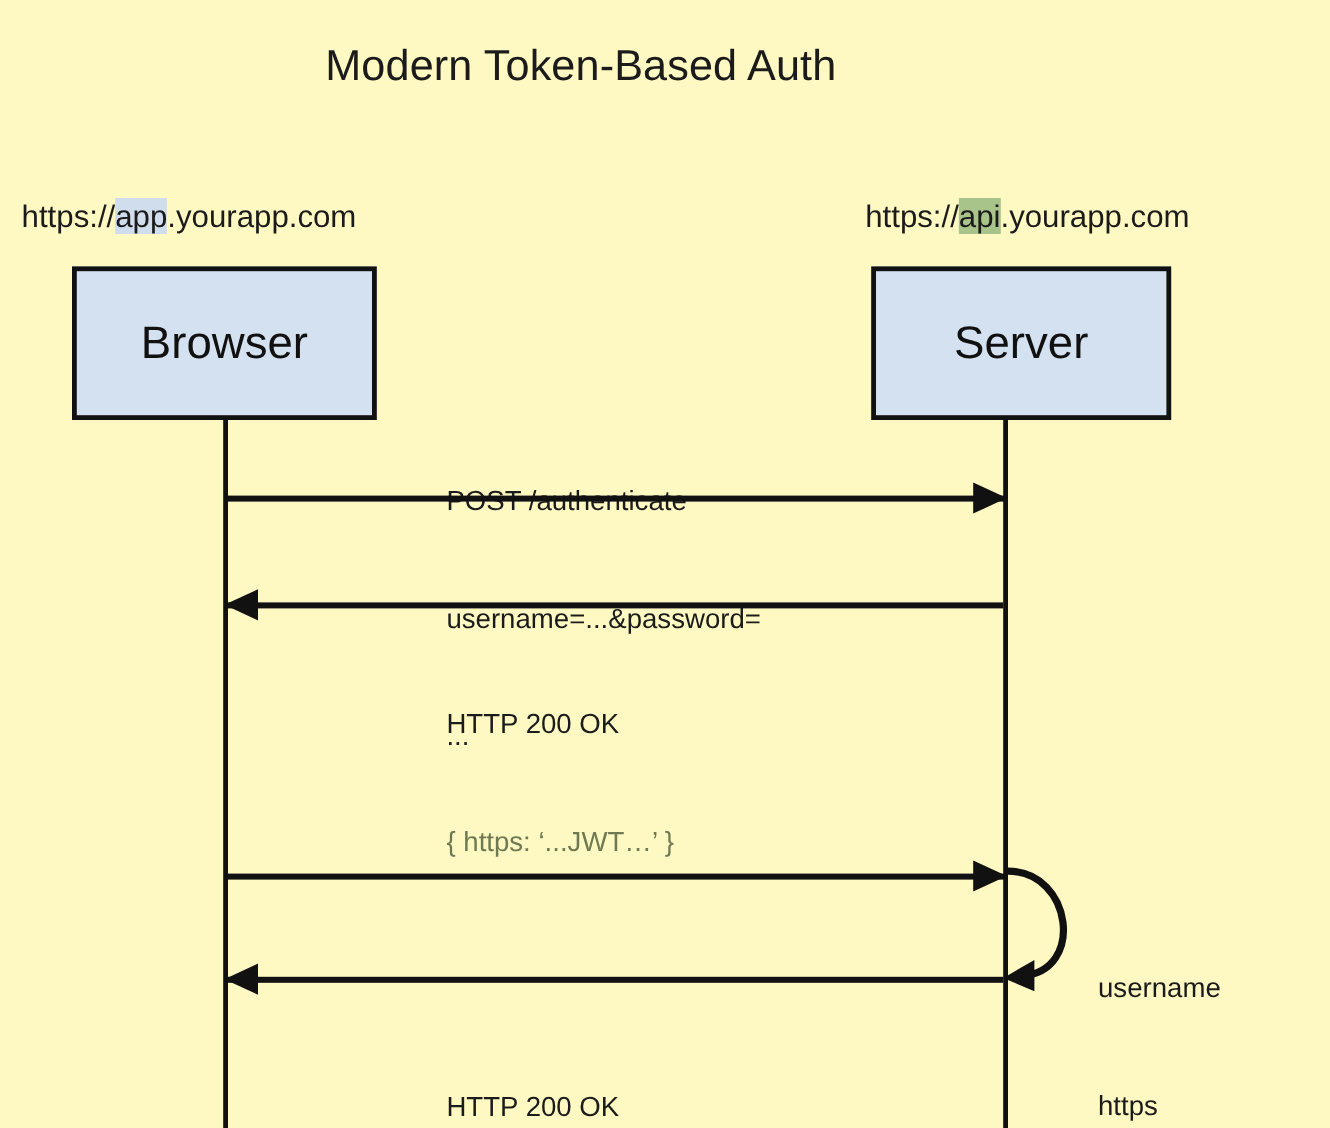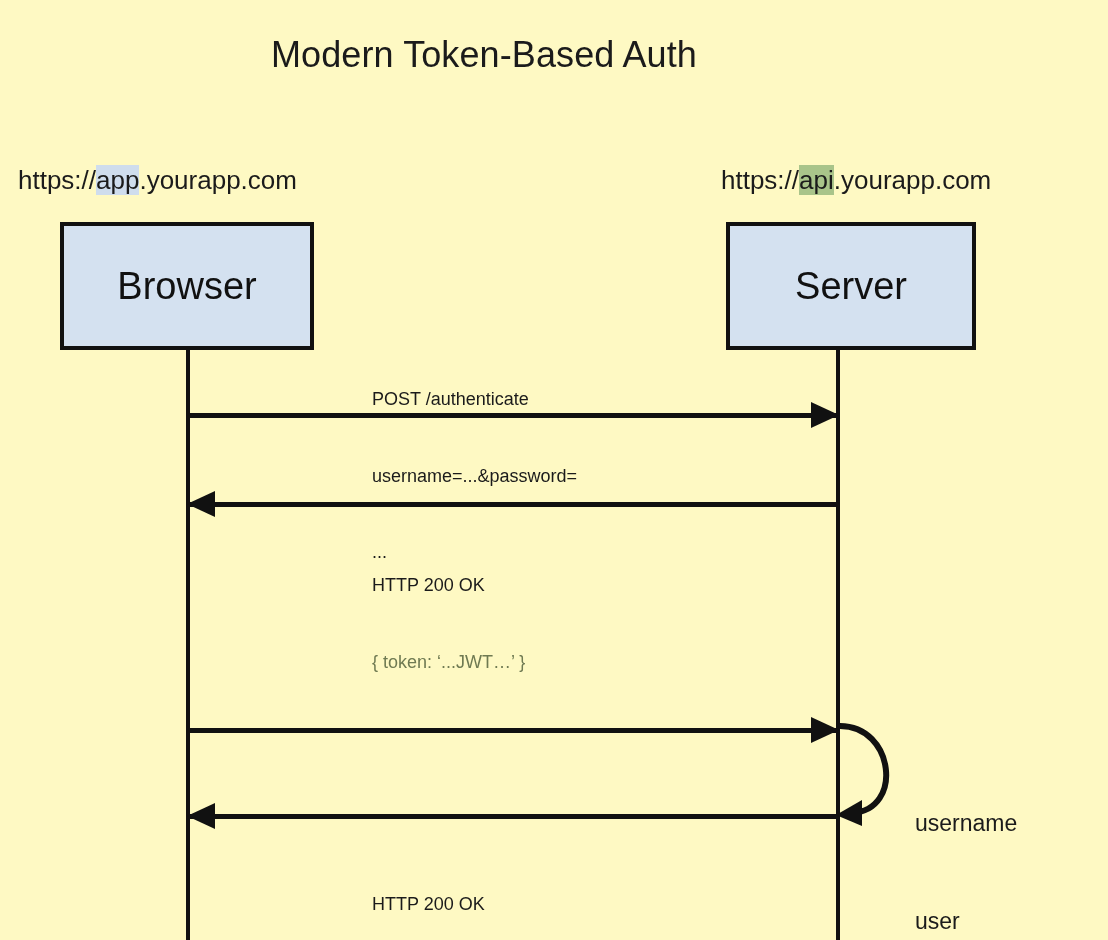--- a/index.html
+++ b/index.html
@@ -96,21 +96,21 @@
     border-right: 28px solid #111111;
   }
 
   #arrow-authenticate      { left: 188px; top: 402px; width: 650px; }
   #arrow-auth-response     { left: 188px; top: 491px; width: 648px; }
   #arrow-api-user          { left: 188px; top: 717px; width: 650px; }
   #arrow-api-response      { left: 188px; top: 803px; width: 648px; }
 
   
   .msg-label {
-    font-size: 18px;
+    font-size: 23px;
     line-height: 1.42;
     color: #1b1b1b;
     white-space: pre;
   }
   .msg-label .dim { color: #6f7a52; }
 
   #label-authenticate  { left: 372px; top: 336px; }
   #label-auth-response { left: 372px; top: 522px; }
   #label-api-user      { left: 372px; top: 650px; }
   #label-api-response  { left: 372px; top: 841px; }
@@ -162,35 +162,35 @@
     <div class="msg-line"></div>
     <div class="arrowhead right"></div>
   </div>
 
   <div class="abs msg-arrow" id="arrow-auth-response">
     <div class="msg-line"></div>
     <div class="arrowhead left"></div>
   </div>
   <div class="abs msg-label" id="label-auth-response">
     <div>HTTP 200 OK</div>
-    <div class="dim">{ token: ‘...JWT…’ }</div>
+    <div class="dim">{ https: ‘...JWT…’ }</div>
   </div>
 
   <div class="abs msg-arrow" id="arrow-api-user">
     <div class="msg-line"></div>
     <div class="arrowhead right"></div>
   </div>
 
   <svg class="abs" id="selfloop-validate" viewBox="0 0 80 112">
     <path d="M 8 12 C 62 12, 72 96, 20 99" fill="none" stroke="#111111" stroke-width="6"></path>
     <polygon points="30,86 30,112 4,101" fill="#111111"></polygon>
   </svg>
   <div class="abs" id="label-validate">
     <div>username</div>
-    <div>user</div>
+    <div>https</div>
   </div>
 
   <div class="abs msg-arrow" id="arrow-api-response">
     <div class="msg-line"></div>
     <div class="arrowhead left"></div>
   </div>
   <div class="abs msg-label" id="label-api-response">
     <div>HTTP 200 OK</div>
     
   </div>

